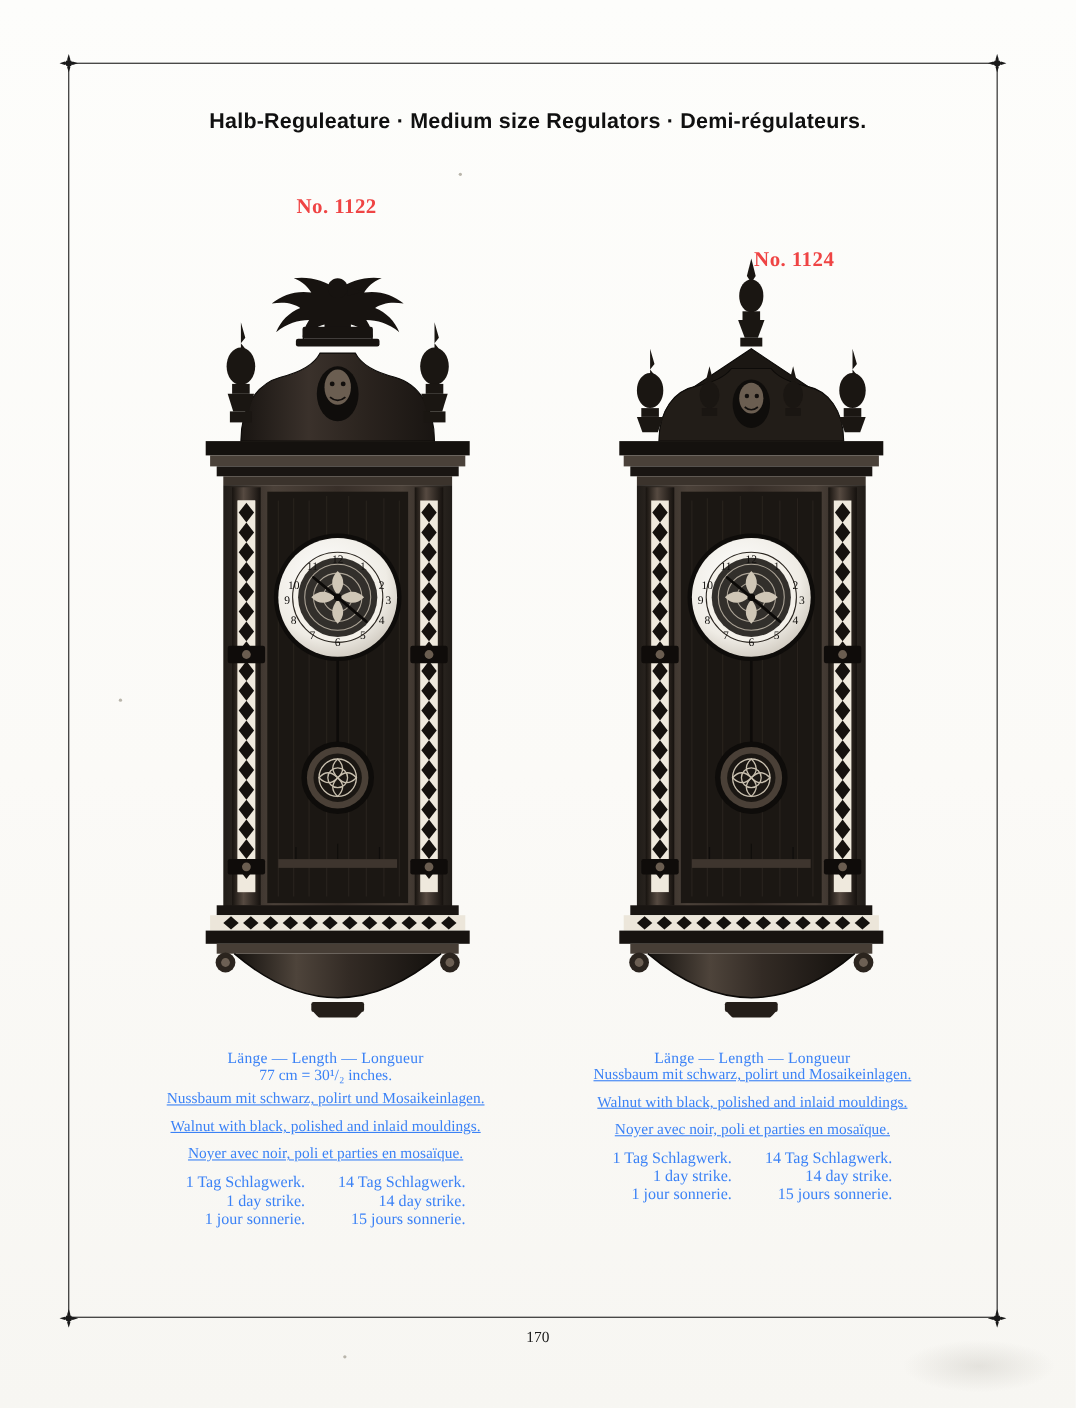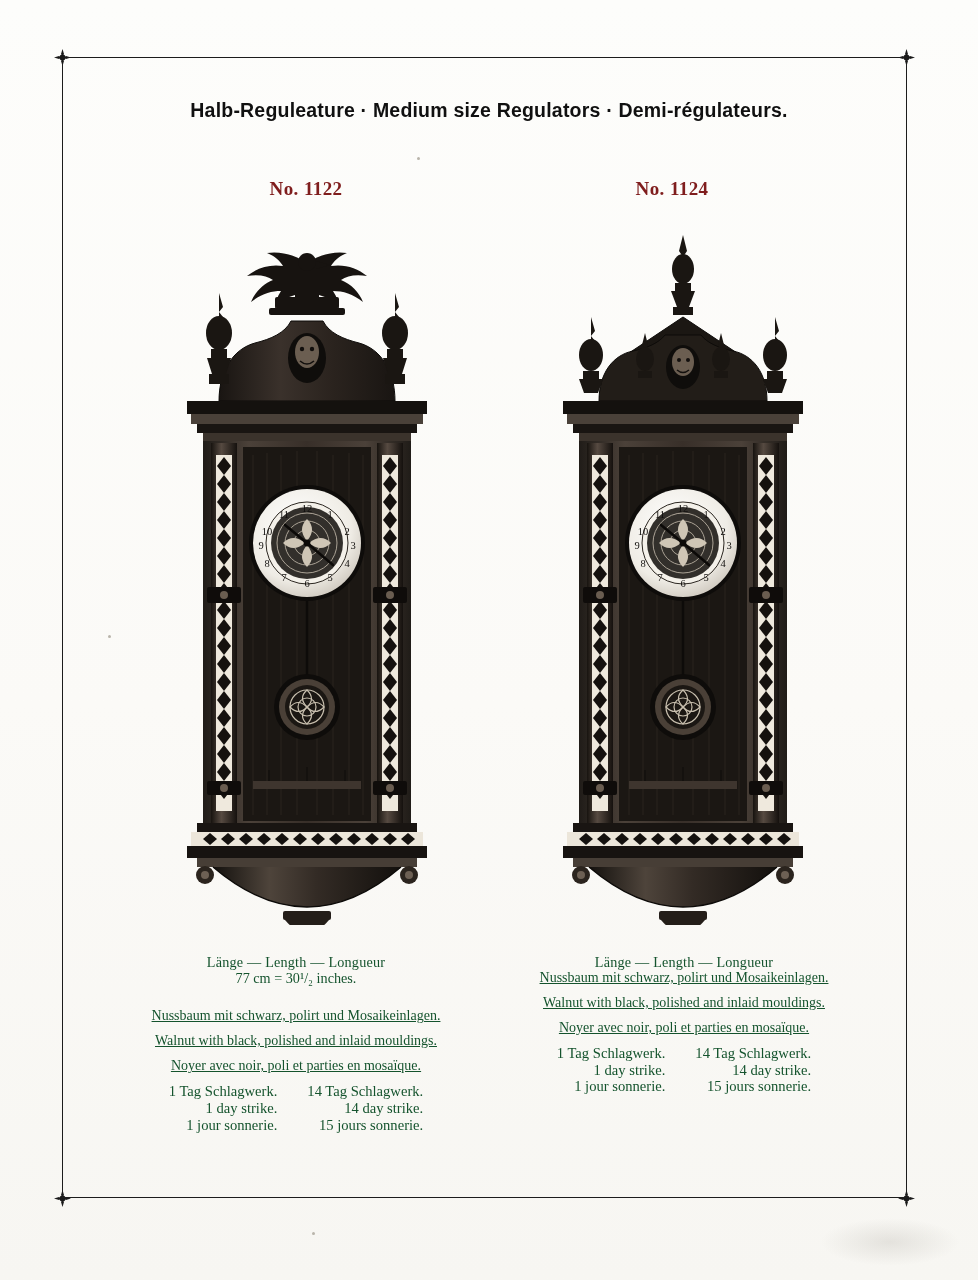--- a/index.html
+++ b/index.html
@@ -70,51 +70,51 @@
 
   .model-no {
     position: absolute;
     top: 178px;
     font-family: "Liberation Serif", serif;
     font-weight: bold;
     font-size: 19px;
     letter-spacing: .4px;
     text-align: center;
     width: 220px;
-    color: #7f1d1d;
+    color: #ef4444;
   }
   .model-no.left  { left: 196px; }
-  .model-no.right { left: 562px; }
+  .model-no.right { left: 612px; margin-top: 48px; }
 
   
   .clock {
     position: absolute;
     width: 300px;
     text-align: right;
   }
   .clock.left  { left: 157px; top: 225px; }
   .clock.right { left: 533px; top: 225px; }
 
   .clock svg { display: block; }
 
   
   .caption {
     position: absolute;
     width: 420px;
     text-align: center;
     font-size: 14.6px;
     line-height: 1.0;
-    color: #14532d;
+    color: #3b82f6;
   }
   .caption.left  { left: 86px;  top: 955px; }
   .caption.right { left: 474px; top: 955px; }
 
   .cap-line { margin: 0 0 2px 0; white-space: nowrap; }
   .cap-len  { font-size: 14.2px; letter-spacing: .2px; }
-  .cap-len2 { font-size: 14.2px; margin-bottom: 24px; }
+  .cap-len2 { font-size: 14.2px; margin-bottom: 8px; }
   .cap-desc { font-size: 14px; margin-bottom: 11px; text-decoration: underline; }
   .cap-desc.last { }
 
   .strike-table {
     margin: 0 auto;
     border-collapse: collapse;
     font-size: 14.6px;
   }
   .strike-table td {
     padding: 0 0 2px 0;
@@ -773,18 +773,19 @@
         <td class="c2">14 day strike.</td>
       </tr>
       <tr>
         <td class="c1">1 jour sonnerie.</td>
         <td class="c2">15 jours sonnerie.</td>
       </tr>
     </tbody>
       </table>
   </div>
 
+  <div class="folio">170</div>
 
   <div class="smudge"></div>
   <div class="speck" style="left:108px; top:635px; width:3px; height:3px;"></div>
   <div class="speck" style="left:417px; top:157px; width:3px; height:3px;"></div>
   <div class="speck" style="left:312px; top:1232px; width:3px; height:3px;"></div>
 </div>
 
 </body></html>

